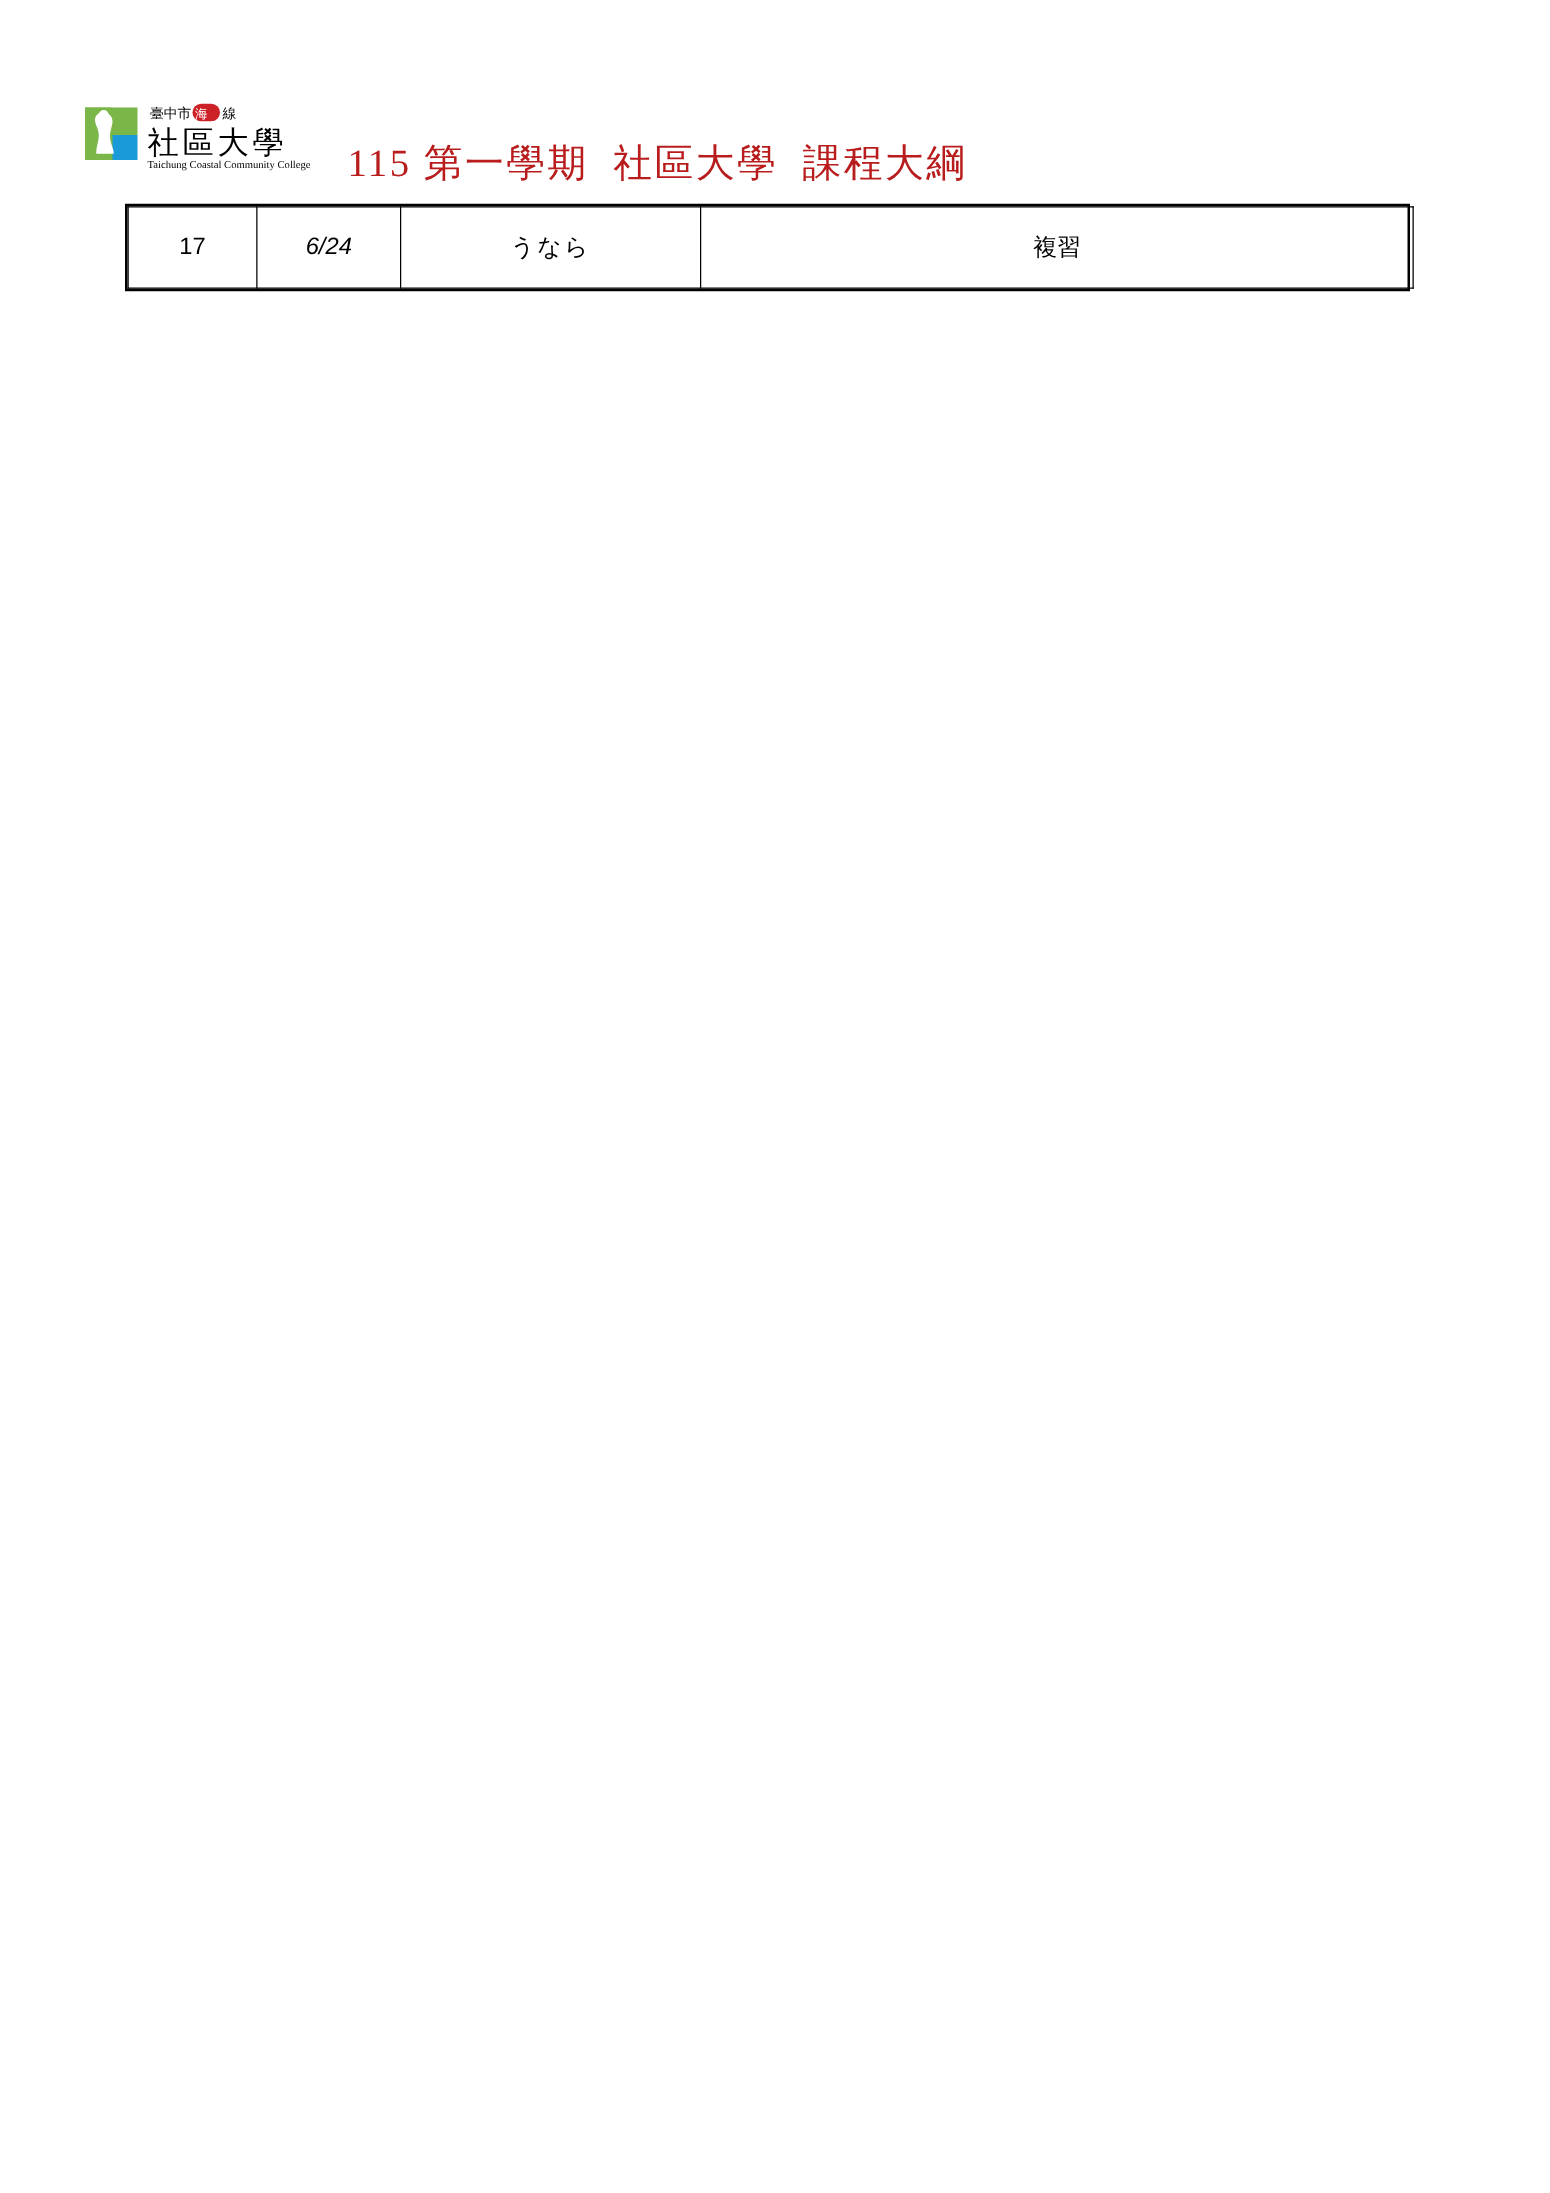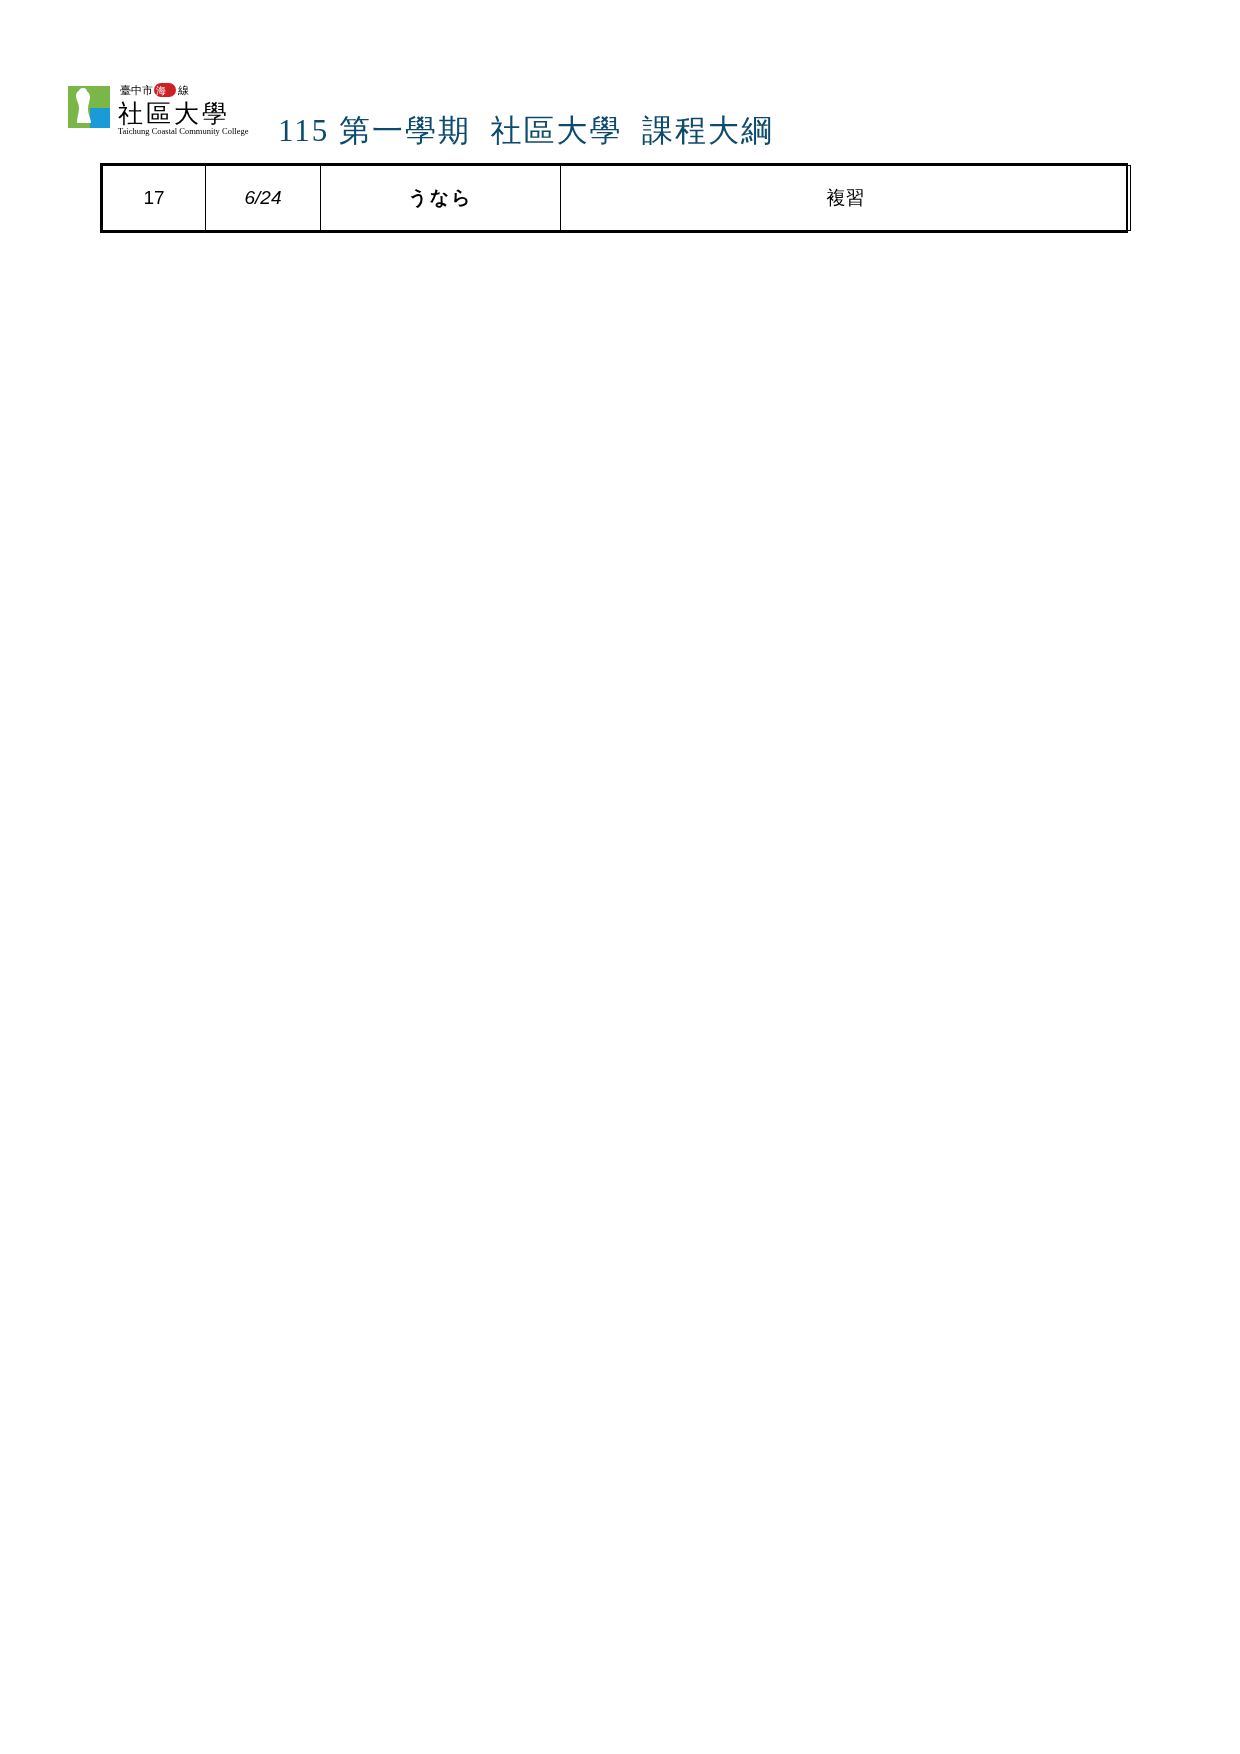--- a/index.html
+++ b/index.html
@@ -30,21 +30,21 @@
   
   .doc-title {
     position: absolute;
     left: 0;
     top: 110px;
     width: 1052px;
     text-align: center;
     font-family: "Liberation Serif", serif;
     font-size: 31px;
     letter-spacing: 2px;
-    color: #0c4a6e;
+    color: #b91c1c;
     white-space: pre;
   }
 
   
   .table-wrap {
     position: absolute;
     left: 100px;
     top: 163px;
     width: 1028px;
     border: 2.5px solid #000000;
@@ -69,21 +69,21 @@
   .col-desc  { width: 570px; }
 
   tr.row-normal td { height: 64px; }
   tr.row-note td { height: 58px; }
 
   td.note-cell {
     background: #c3d69b;
     font-size: 19px;
     letter-spacing: 1px;
   }
-  td.jp { font-size: 19px; letter-spacing: 2px; font-weight: bold; }
+  td.jp { font-size: 19px; letter-spacing: 2px; }
   td.num { font-size: 20px; }
   td.date { font-size: 20px; font-style: italic; }
 </style>
 </head>
 <body>
 
 <div class="page">
 
   <div class="logo">
     <svg width="190" height="62" viewBox="0 0 190 62" xmlns="http://www.w3.org/2000/svg">

